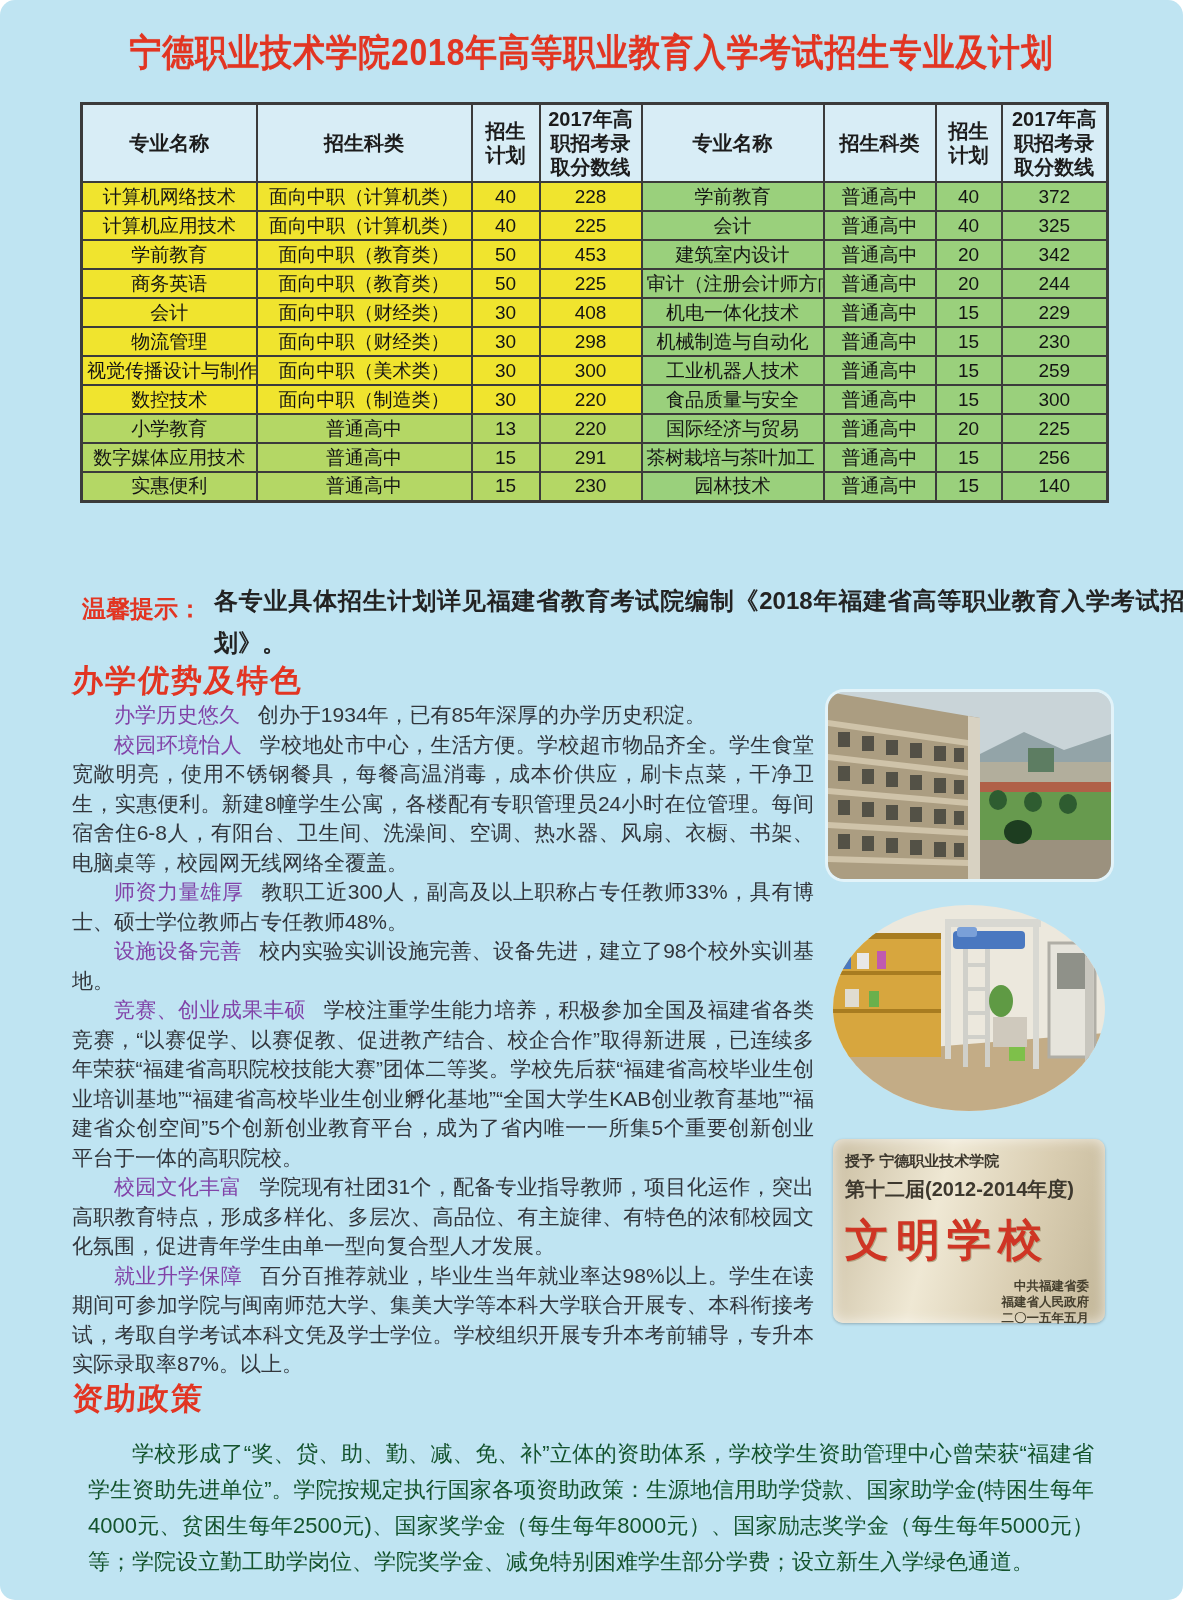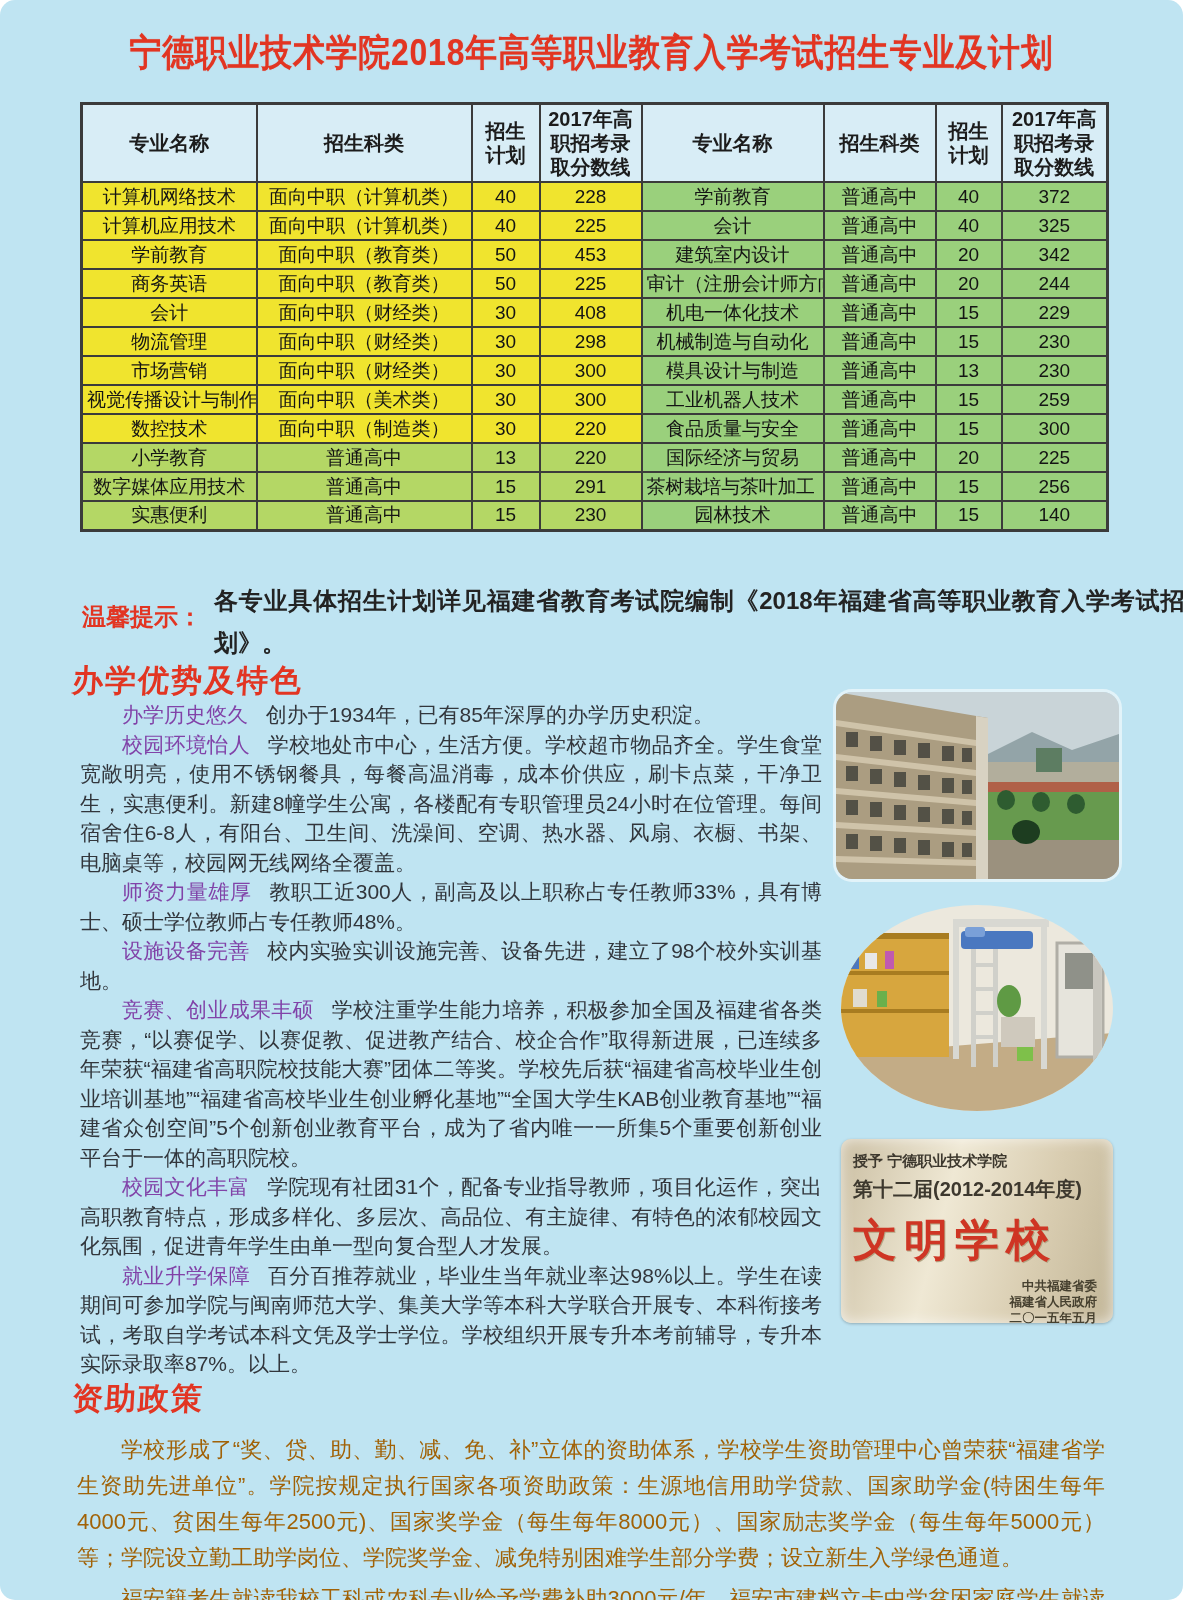--- a/index.html
+++ b/index.html
@@ -37,29 +37,29 @@
   td.greenL { background:var(--row-green-left,#b4d765); }
   td.greenR { background:var(--row-green-right,#9ad07c); }
   td.small { font-size:15px; }
   td.tiny  { font-size:9.5px; letter-spacing:-0.3px; }
   
   .notice {
     position:absolute; left:82px; top:580px; width:1020px; margin:0;
     font-size:24px; line-height:42px; font-weight:bold; color:#232323;
     padding-left:132px; text-align:justify;
   }
-  .notice-label { position:absolute; left:0; top:16px; color:var(--accent,#e23522); }
+  .notice-label { position:absolute; left:0; top:8px; color:var(--accent,#e23522); }
   
   .adv-heading {
     position:absolute; left:72px; top:660px; margin:0;
     color:var(--accent,#e23522); font-size:31px; font-weight:bold; letter-spacing:2px;
     transform:skewX(-3deg);
   }
   .content {
-    position:absolute; left:80px; top:700px; width:1044px;
+    position:absolute; left:72px; top:700px; width:1044px;
     display:flex; gap:8px;
   }
   .text-col { width:742px; font-size:21px; line-height:29.5px; text-align:justify; color:#32363c; }
   .text-col p.adv { margin:0; text-indent:2em; }
   .lead { color:var(--lead-purple,#8143a8); margin-right:0.85em; }
   .img-col { width:294px; display:flex; flex-direction:column; align-items:center; }
   .photo-campus {
     width:283px; height:187px; border-radius:16px; overflow:hidden; margin-top:-8px;
     box-shadow:0 0 0 3px rgba(255,255,255,.55);
   }
@@ -79,21 +79,21 @@
     letter-spacing:7px; margin-top:8px; text-shadow:1px 1px 0 #b3a685;
     font-family:"Liberation Serif","DejaVu Serif",serif;
   }
   .pl-footer { font-size:12.5px; font-weight:bold; color:#46402f; text-align:right; line-height:16px; margin-top:8px; padding-right:4px; }
   
   .funding { position:absolute; left:72px; top:1378px; width:1038px; }
   .fund-heading {
     margin:0 0 12px 0; color:var(--accent,#e23522); font-size:31px; font-weight:bold;
     letter-spacing:2px; transform:skewX(-3deg); transform-origin:left;
   }
-  .funding p { margin:5px; font-size:22px; line-height:36px; text-indent:2em; text-align:justify; color:#a16207; }
+  .funding p { margin:16px; font-size:22px; line-height:36px; text-indent:2em; text-align:justify; color:#14532d; }
 </style>
 </head>
 <body>
 
 <div class="page" style="--accent: #e23522; --lead-purple: #8143a8; --row-yellow: #f0e42e; --row-green-left: #b4d765; --row-green-right: #9ad07c; --header-blue: #d8edf6; --page-bg: #bfe4f2;">
 
   <h1 class="title">宁德职业技术学院2018年高等职业教育入学考试招生专业及计划</h1>
 
   <table class="adm">
     <colgroup>
@@ -170,30 +170,20 @@
           <td class="greenR">229</td>
         </tr>
         <tr>
           <td class="yellow name-cell">物流管理</td>
           <td class="yellow cat-cell">面向中职（财经类）</td>
           <td class="yellow">30</td>
           <td class="yellow">298</td>
           <td class="greenR name-cell ">机械制造与自动化</td>
           <td class="greenR cat-cell">普通高中</td>
           <td class="greenR">15</td>
-          <td class="greenR">230</td>
-        </tr>
-        <tr>
-          <td class="yellow name-cell">市场营销</td>
-          <td class="yellow cat-cell">面向中职（财经类）</td>
-          <td class="yellow">30</td>
-          <td class="yellow">300</td>
-          <td class="greenR name-cell ">模具设计与制造</td>
-          <td class="greenR cat-cell">普通高中</td>
-          <td class="greenR">13</td>
           <td class="greenR">230</td>
         </tr>
         <tr>
           <td class="yellow name-cell">视觉传播设计与制作</td>
           <td class="yellow cat-cell">面向中职（美术类）</td>
           <td class="yellow">30</td>
           <td class="yellow">300</td>
           <td class="greenR name-cell ">工业机器人技术</td>
           <td class="greenR cat-cell">普通高中</td>
           <td class="greenR">15</td>

